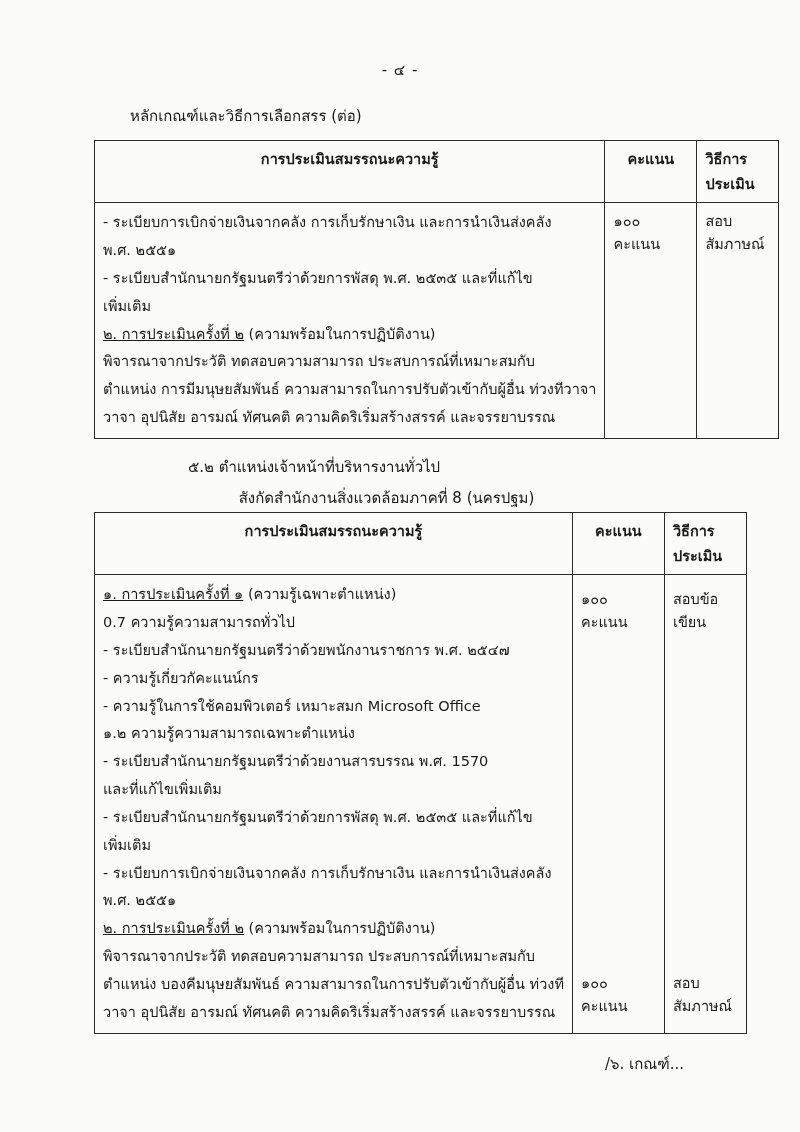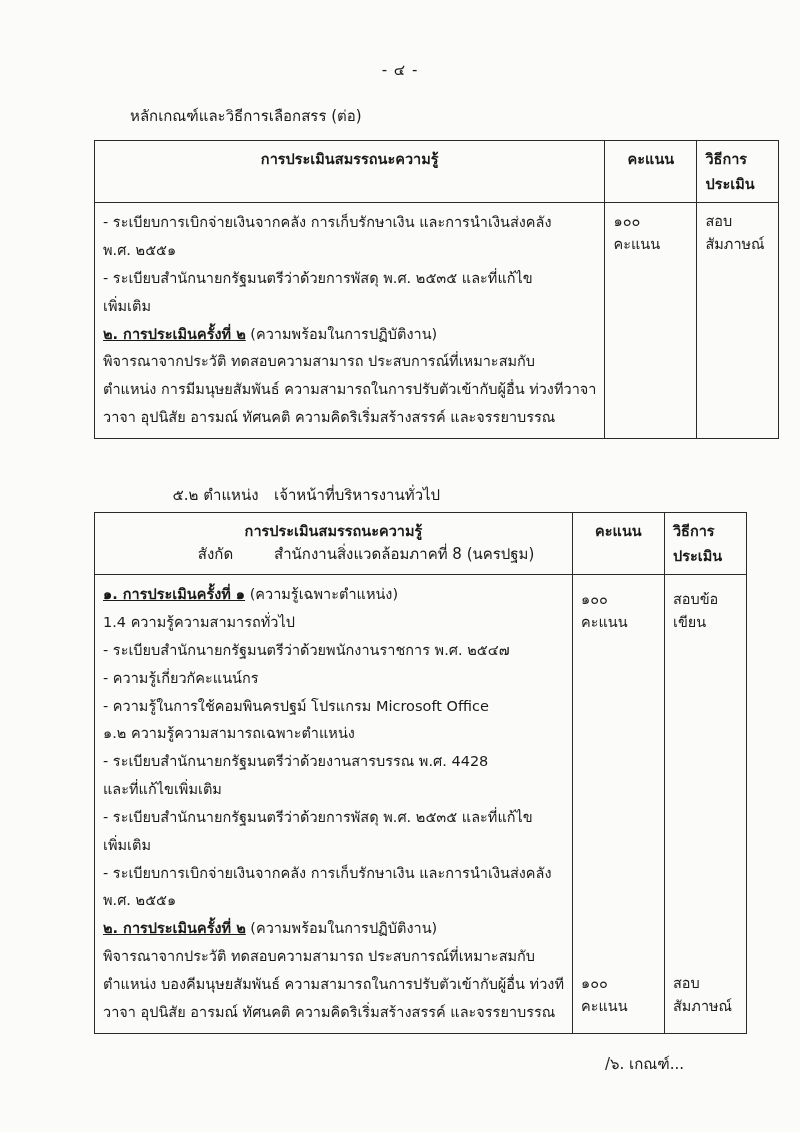--- a/index.html
+++ b/index.html
@@ -66,21 +66,21 @@
     line-height: 1.7;
   }
   .cell-center {
     text-align: left;
   }
   .body-line {
     line-height: 1.92;
     white-space: nowrap;
   }
   .bold-underline {
-    font-weight: bold;
+    font-weight: normal;
     text-decoration: underline;
   }
   .normal {
     font-weight: normal;
     text-decoration: none;
   }
   #table1 {
     position: absolute;
     top: 140px;
     left: 94px;
@@ -88,24 +88,23 @@
   .mid-block {
     position: absolute;
     top: 452px;
     left: 94px;
     font-size: 15px;
     line-height: 2.05;
   }
   .mid-block .lbl {
     display: inline-block;
     width: 180px;
-    text-align: center;
+    text-align: right;
     padding-left: 63px;
     box-sizing: border-box;
-    margin-top: 28px;
   }
   #table2 {
     position: absolute;
     top: 512px;
     left: 94px;
   }
   .footer-note {
     position: absolute;
     top: 1052px;
     left: 0;
@@ -186,26 +185,26 @@
       <th class="th-center">การประเมินสมรรถนะความรู้</th>
       <th class="th-center">คะแนน</th>
       <th class="th-two-line">
         <div>วิธีการ</div>
         <div>ประเมิน</div>
       </th>
     </tr>
     <tr>
       <td>
         <div class="body-line"><span class="bold-underline">๑. การประเมินครั้งที่ ๑</span><span class="normal"> (ความรู้เฉพาะตำแหน่ง)</span></div>
-        <div class="body-line">1.4 ความรู้ความสามารถทั่วไป</div>
+        <div class="body-line">0.7 ความรู้ความสามารถทั่วไป</div>
         <div class="body-line">- ระเบียบสำนักนายกรัฐมนตรีว่าด้วยพนักงานราชการ พ.ศ. ๒๕๔๗</div>
         <div class="body-line">- ความรู้เกี่ยวกัคะแนน์กร</div>
-        <div class="body-line">- ความรู้ในการใช้คอมพินครปฐม์ โปรแกรม Microsoft Office</div>
+        <div class="body-line">- ความรู้ในการใช้คอมพิวเตอร์ เหมาะสมก Microsoft Office</div>
         <div class="body-line">๑.๒ ความรู้ความสามารถเฉพาะตำแหน่ง</div>
-        <div class="body-line">- ระเบียบสำนักนายกรัฐมนตรีว่าด้วยงานสารบรรณ พ.ศ. 4428</div>
+        <div class="body-line">- ระเบียบสำนักนายกรัฐมนตรีว่าด้วยงานสารบรรณ พ.ศ. 1570</div>
         <div class="body-line">และที่แก้ไขเพิ่มเติม</div>
         <div class="body-line">- ระเบียบสำนักนายกรัฐมนตรีว่าด้วยการพัสดุ พ.ศ. ๒๕๓๕ และที่แก้ไข</div>
         <div class="body-line">เพิ่มเติม</div>
         <div class="body-line">- ระเบียบการเบิกจ่ายเงินจากคลัง การเก็บรักษาเงิน และการนำเงินส่งคลัง</div>
         <div class="body-line">พ.ศ. ๒๕๕๑</div>
         <div class="body-line"><span class="bold-underline">๒. การประเมินครั้งที่ ๒</span><span class="normal"> (ความพร้อมในการปฏิบัติงาน)</span></div>
         <div class="body-line">พิจารณาจากประวัติ ทดสอบความสามารถ ประสบการณ์ที่เหมาะสมกับ</div>
         <div class="body-line">ตำแหน่ง บองคีมนุษยสัมพันธ์ ความสามารถในการปรับตัวเข้ากับผู้อื่น ท่วงที</div>
         <div class="body-line">วาจา อุปนิสัย อารมณ์ ทัศนคติ ความคิดริเริ่มสร้างสรรค์ และจรรยาบรรณ</div>
       </td>

